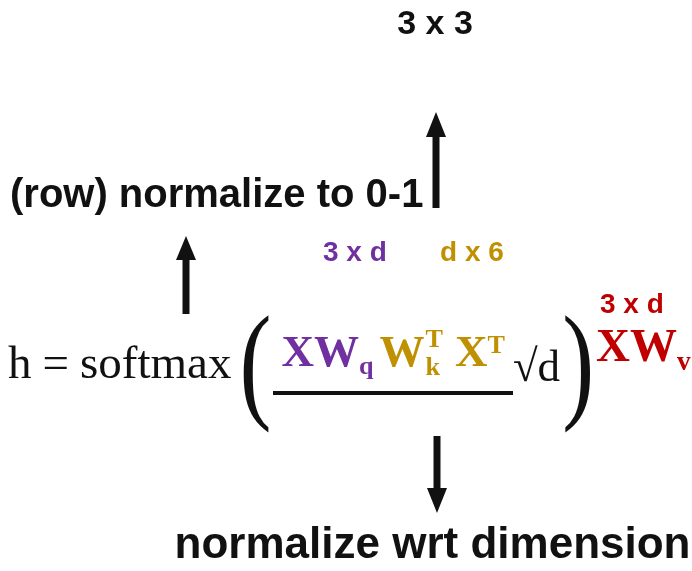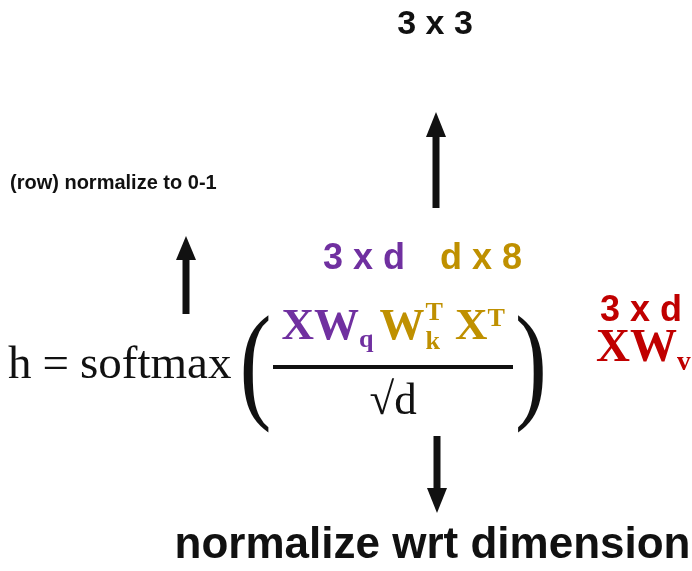--- a/index.html
+++ b/index.html
@@ -13,29 +13,29 @@
     overflow: hidden;
   }
   .caption {
     position: absolute;
     white-space: nowrap;
     font-weight: 600;
     color: var(--ink, #111);
   }
   .top-dim       { left: 435px; top: 3px;  font-size: 34px; transform: translateX(-50%); }
   .top-caption   { left: 450px; top: 47px; font-size: 34px; transform: translateX(-50%); }
-  .left-caption  { left: 10px;  top: 171px; font-size: 20px; }
+  .left-caption  { left: 10px;  top: 171px; font-size: 40px; }
   .bottom-caption{ left: 447px; top: 518px; font-size: 44px; transform: translateX(-50%); }
   .bottom-caption i { font-style: italic; padding-left: 2px; }
 
   .dim-label {
     position: absolute;
     white-space: nowrap;
     font-weight: 600;
-    font-size: 36px;
+    font-size: 28px;
   }
   .q-dim { left: 323px; top: 236px; color: var(--purple); }
   .k-dim { left: 440px; top: 236px; color: var(--gold); }
   .v-dim { left: 600px; top: 288px; color: var(--red); }
 
   .arrow { position: absolute; }
   .top-arrow    { left: 419px; top: 110px; }
   .left-arrow   { left: 169px; top: 234px; }
   .bottom-arrow { left: 420px; top: 436px; }
 
@@ -55,21 +55,21 @@
   .paren {
     font-size: 96px;
     font-weight: 400;
     transform: scaleY(1.35);
     transform-origin: center;
     line-height: 1;
     display: inline-block;
   }
   .paren-open  { margin-left: 8px; margin-right: 2px; }
   .paren-close { margin-left: 2px; }
-  .frac { display: inline-flex; flex-direction: column; align-items: center; }
+  .frac { display: inline-flex; flex-direction: row; align-items: center; }
   .num {
     display: block;
     padding: 0 8px 12px 8px;
     border-bottom: 4px solid var(--ink, #111);
     font-size: 45px;
     font-weight: 700;
     line-height: 1;
   }
   .den {
     display: block;
@@ -118,21 +118,21 @@
   </svg>
 
   <div class="caption left-caption">(row) normalize to 0-1</div>
 
   <svg class="arrow left-arrow" width="34" height="82" viewBox="0 0 34 82">
     <line x1="17" y1="80" x2="17" y2="22" stroke="#111" stroke-width="7"></line>
     <polygon points="17,2 27,26 7,26" fill="#111"></polygon>
   </svg>
 
   <div class="dim-label q-dim">3 x d</div>
-  <div class="dim-label k-dim">d x 8</div>
+  <div class="dim-label k-dim">d x 6</div>
 
   <div class="formula">
     <span class="tok">h</span>
     <span class="tok tok-eq">=</span>
     <span class="tok">softmax</span>
     <span class="paren paren-open">(</span>
 
     <span class="frac">
       <span class="num">
         <span class="m-purple"><span>XW</span><sub class="msub">q</sub></span><span class="m-gold"><span>W</span><span class="stack"><span class="st-sup">T</span><span class="st-sub">k</span></span><span>X</span><sup class="msup">T</sup></span>

